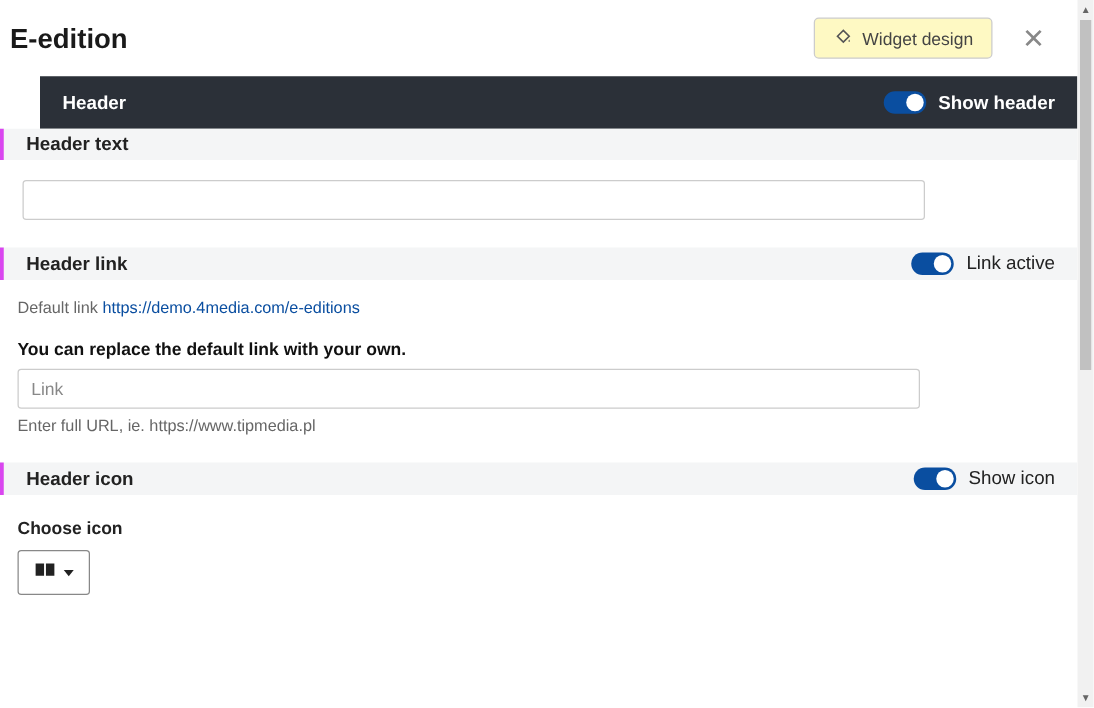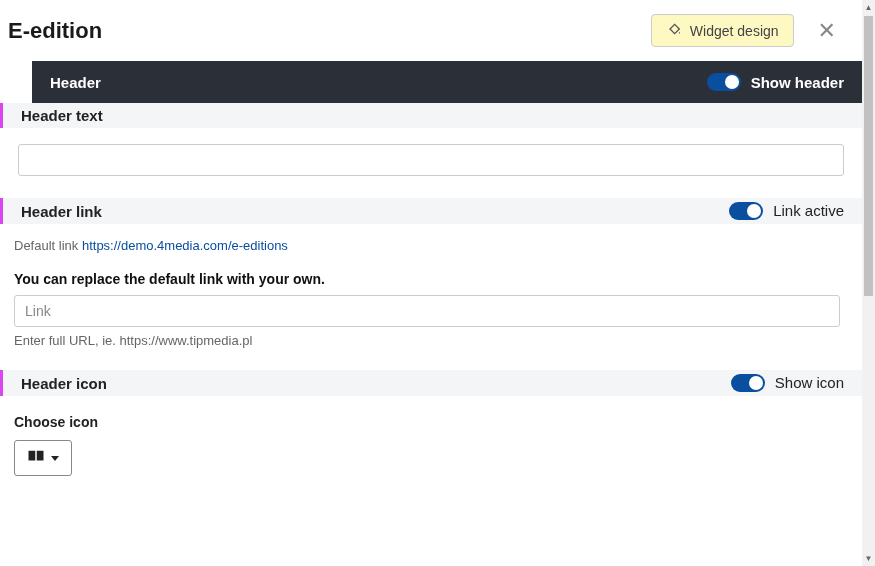--- a/index.html
+++ b/index.html
@@ -118,21 +118,21 @@
     display: flex;
     align-items: flex-start;
     gap: 10px;
     font-weight: 400;
   }
 
   .body-block {
     padding: 16px 18px 22px 18px;
   }
   .text-input {
-    width: 826px;
+    width: 722px;
     height: 32px;
     border: 1px solid #ccc;
     border-radius: 3px;
     padding: 4px 10px;
     font-size: 14px;
     font-family: inherit;
   }
   .text-input::placeholder { color: #888; }
 
   .default-link-line {

